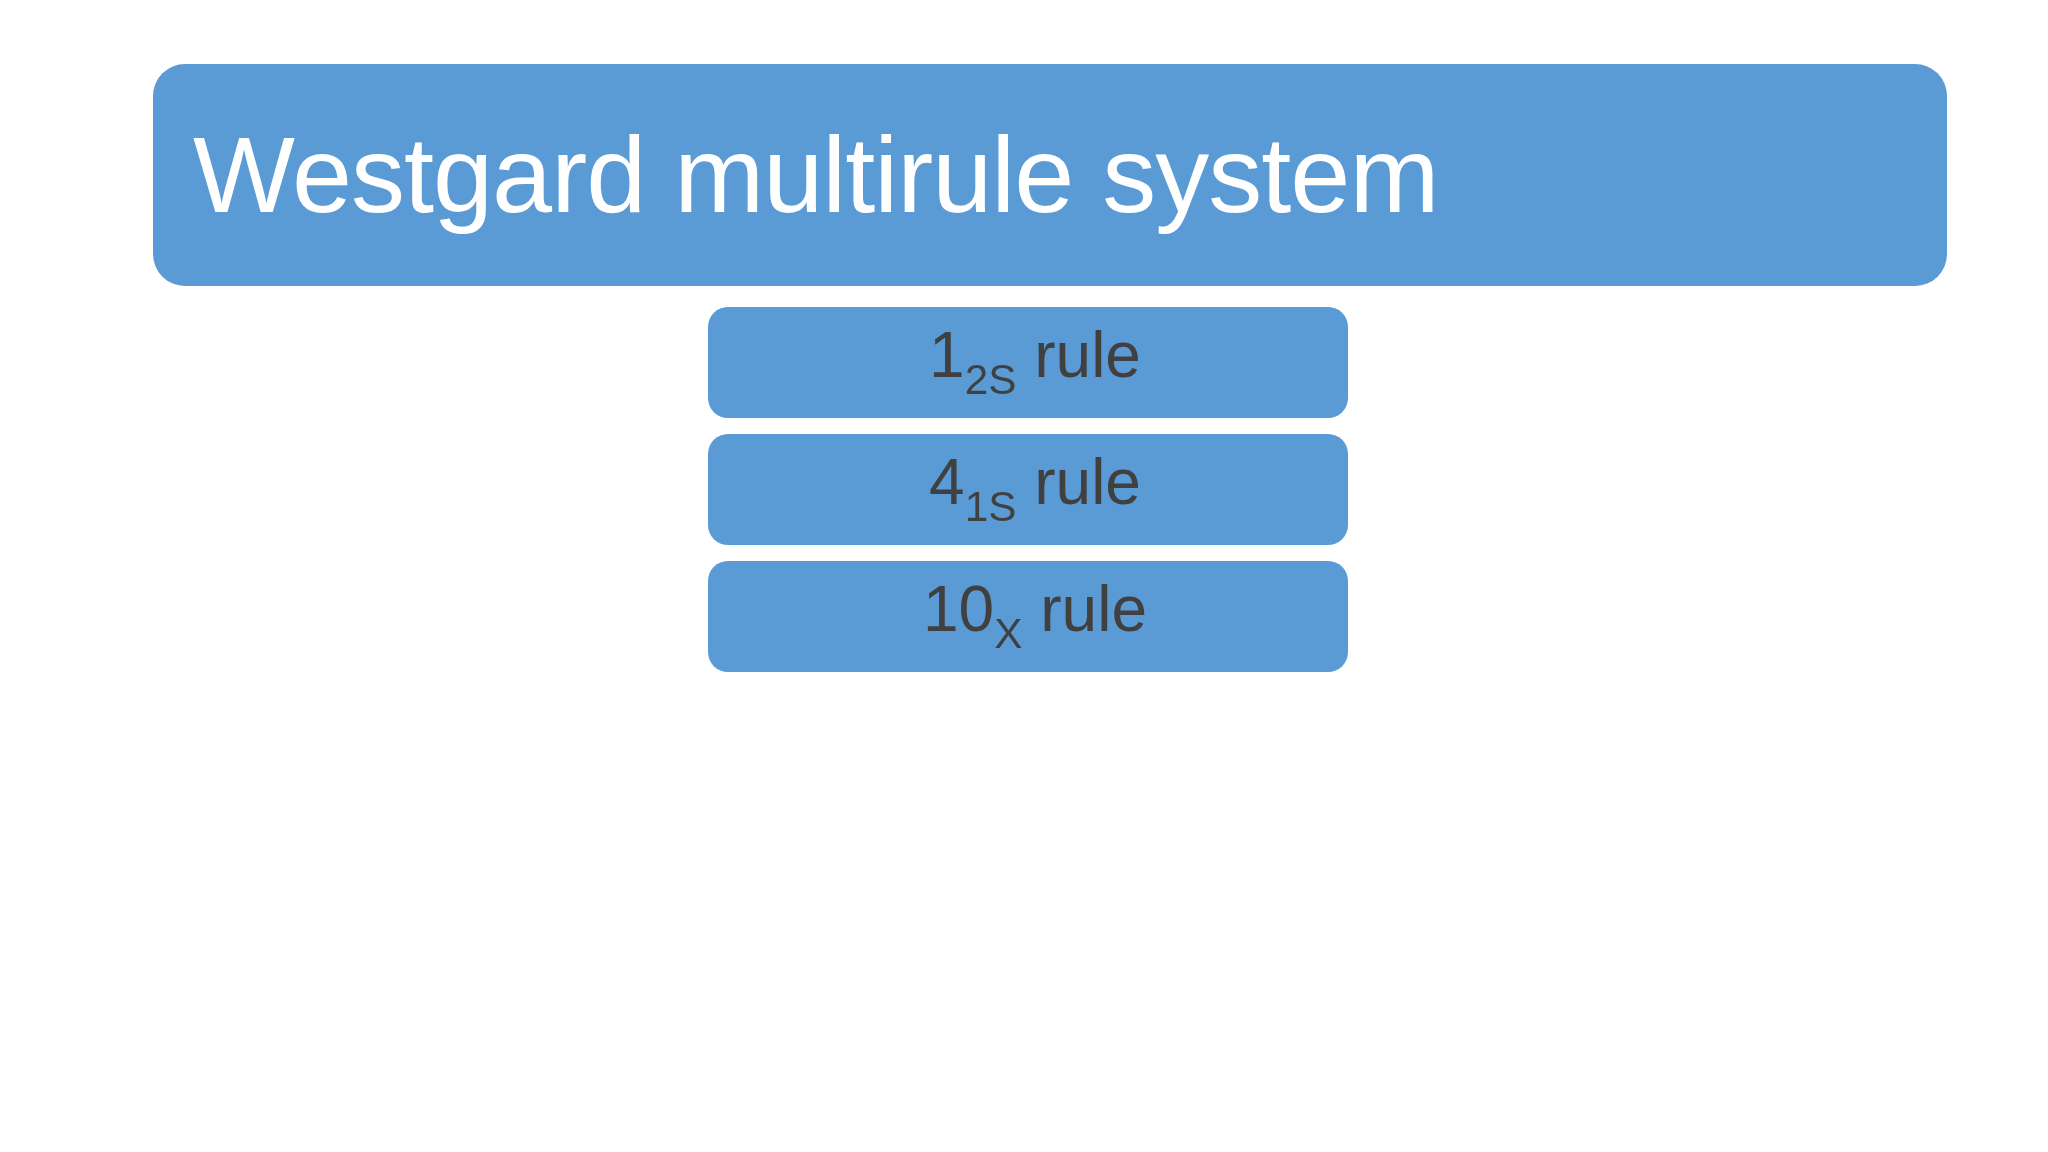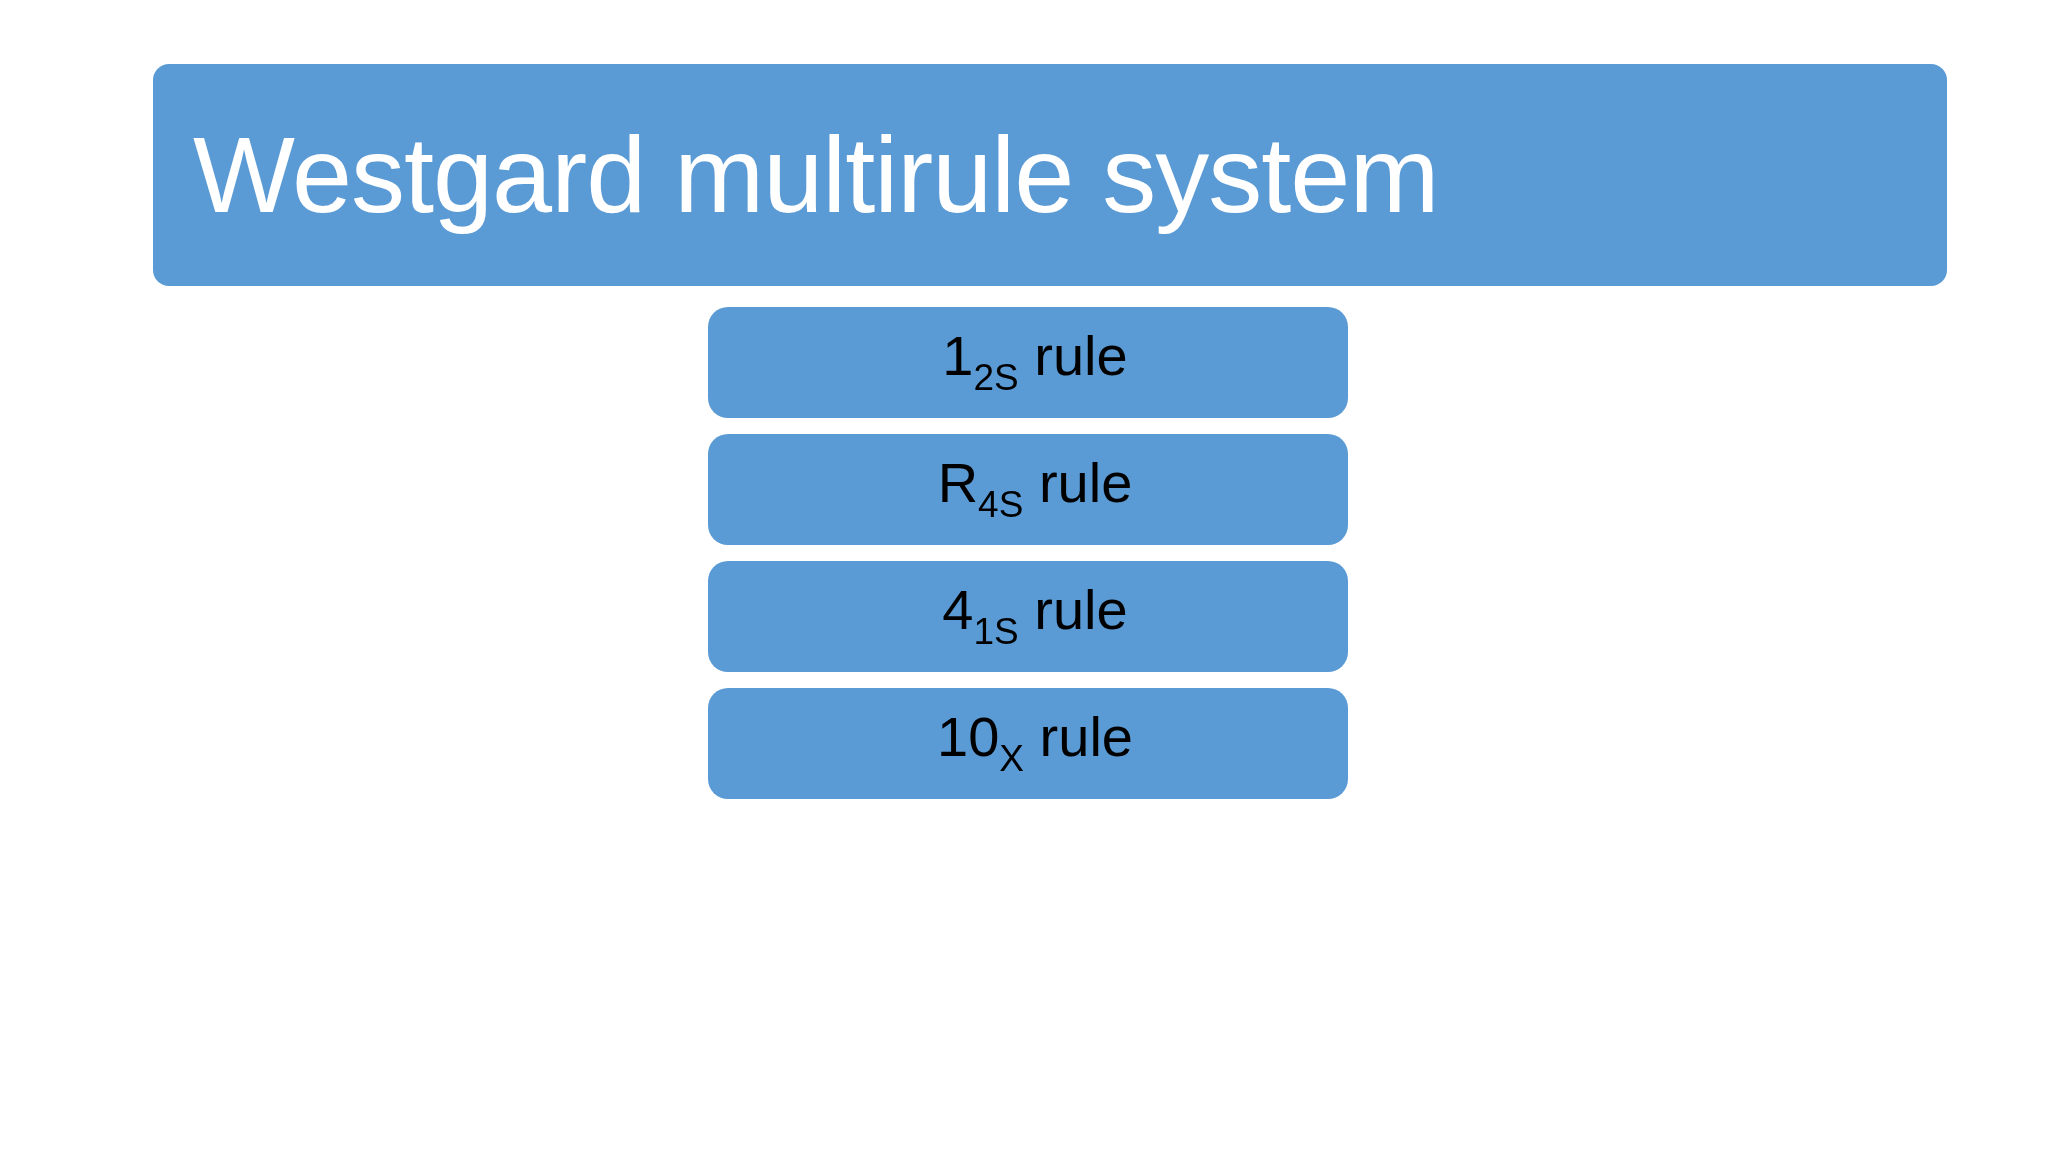--- a/index.html
+++ b/index.html
@@ -20,21 +20,21 @@
   }
 
   
   .title-banner {
     position: absolute;
     left: 153px;
     top: 64px;
     width: 1794px;
     height: 222px;
     background: #5B9BD5;
-    border-radius: 16px;
+    border-radius: 32px;
     display: flex;
     align-items: center;
   }
 
   .title-text {
     color: #ffffff;
     font-size: 108px;
     line-height: 1;
     padding-left: 40px;
     letter-spacing: -1px;
@@ -55,22 +55,22 @@
   .rule-box {
     height: 111px;
     background: #5B9BD5;
     border-radius: 20px;
     display: flex;
     align-items: center;
     justify-content: center;
   }
 
   .rule-label {
-    color: #000000;
-    font-size: 56px;
+    color: #404040;
+    font-size: 64px;
     line-height: 1;
     white-space: nowrap;
     margin-left: 14px;
   }
 
   .rule-sub {
     font-size: 0.66em;
     vertical-align: -0.4em;
     letter-spacing: 0;
   }
@@ -89,23 +89,20 @@
   </div>
 
   <div class="rules-column">
 
     <div class="rule-box">
       <div class="rule-label"><span class="rule-main">1</span><sub class="rule-sub">2S</sub><span class="rule-suffix">rule</span></div>
     </div>
 
 
 
-    <div class="rule-box">
-      <div class="rule-label"><span class="rule-main">R</span><sub class="rule-sub">4S</sub><span class="rule-suffix">rule</span></div>
-    </div>
 
     <div class="rule-box">
       <div class="rule-label"><span class="rule-main">4</span><sub class="rule-sub">1S</sub><span class="rule-suffix">rule</span></div>
     </div>
 
     <div class="rule-box">
       <div class="rule-label"><span class="rule-main">10</span><sub class="rule-sub">X</sub><span class="rule-suffix">rule</span></div>
     </div>
 
   </div>

